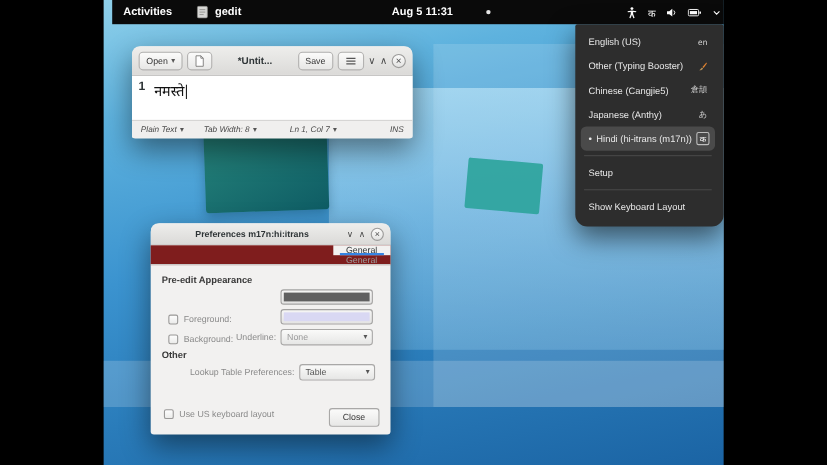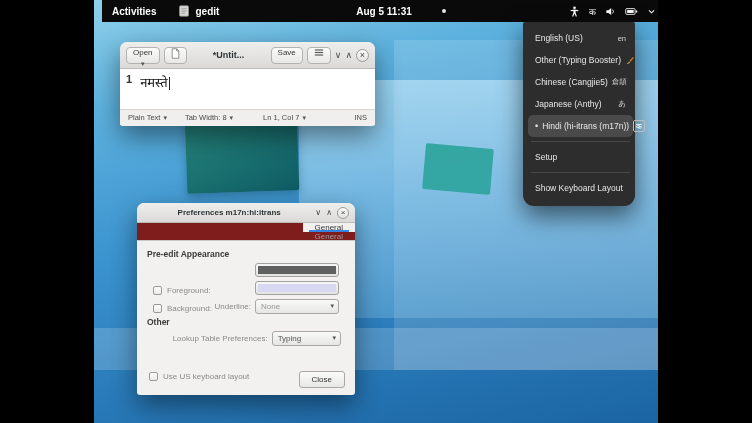--- a/index.html
+++ b/index.html
@@ -29,55 +29,55 @@
   .topbar { position:absolute; left:8px; top:0; width:100%; height:22px; background:#0a0a0a;
     display:flex; align-items:center; color:#fff; font-size:10px; z-index:40; }
   .tb-activities { padding:0 10px; height:100%; display:flex; align-items:center; font-weight:bold; }
   .tb-app { display:flex; align-items:center; gap:5px; margin-left:12px; font-weight:bold; }
   .tb-clock-wrap { position:absolute; left:50%; transform:translateX(-50%); display:flex; align-items:center; font-weight:bold; }
   .tb-dot { position:absolute; left:calc(50% + 58px); width:4px; height:4px; border-radius:50%; background:#e6e6e6; top:9px; }
   .tb-right { position:absolute; right:6px; top:0; height:22px; display:flex; align-items:center; gap:9px; padding:0 4px; }
   .tb-kbd { font-size:9px; }
 
   
-  .input-menu { position:absolute; left:429px; top:22px; width:112px; background:#2d2d2d;
-    border-radius:2px 2px 11px 11px; padding:5px 2px 7px 5px; z-index:50;
+  .input-menu { position:absolute; left:429px; top:22px; width:135px; background:#2d2d2d;
+    border-radius:2px 2px 11px 11px; padding:5px 8px 7px 5px; z-index:50;
     box-shadow:0 10px 24px rgba(0,0,0,.55); color:#e8e8e8; }
   .im-item { height:22px; display:flex; align-items:center; gap:4px; padding:0 7px;
     font-size:8.5px; border-radius:5px; white-space:nowrap; }
   .im-item .badge { margin-left:auto; font-size:7.5px; color:#d5d5d5; }
   .im-item.selected { background:#4a4a4a; }
   .im-item.selected .badge { border:1px solid #bdbdbd; border-radius:2px; padding:0 2px; color:#fff; }
   .im-sep { height:1px; background:#484848; margin:4px 3px; }
   .im-bullet { font-size:9px; line-height:1; }
 
   
   .window { position:absolute; border-radius:8px 8px 3px 3px; box-shadow:0 10px 26px rgba(0,0,0,.45);
     background:#f2f1f0; z-index:20; }
   .headerbar { background:linear-gradient(#eeeeec,#dbdad8); border-bottom:1px solid #bcbbba;
     border-radius:7px 7px 0 0; display:flex; align-items:center; }
   .hb-btn { font-size:8px; color:#333; height:17px; display:flex; align-items:center; gap:3px;
     padding:0 6px; border:1px solid #b3b2b1; border-radius:4px;
-    background:linear-gradient(#fbfbfa,#e7e7e6); white-space:nowrap;flex-direction:column; }
+    background:linear-gradient(#fbfbfa,#e7e7e6); white-space:nowrap; }
   .wc { color:#4a4a4a; font-size:9px; line-height:1; display:flex; align-items:center; justify-content:center; }
   .wc.close { width:13px; height:13px; border:1px solid #9c9b9a; border-radius:50%;
     background:linear-gradient(#fbfbfa,#e3e3e2); font-size:9px; }
   .arrow { font-size:7px; color:#555; }
 
   
   #gedit { left:26px; top:42px; width:255px; height:84px; }
   #gedit .headerbar { height:27px; padding:0 6px; gap:4px; }
   #gedit .title { flex:1; text-align:center; font-size:9px; font-weight:bold; color:#2e3436;
     overflow:hidden; white-space:nowrap; }
   .editor { height:40px; background:#fff; display:flex; align-items:flex-start; padding:4px 0 0 6px; gap:8px; }
   .line-no { font-size:11px; font-weight:bold; color:#2e3436; }
   .doc-text { font-size:13px; color:#111; font-family:"DejaVu Sans",sans-serif; }
   .caret { display:inline-block; width:1px; height:13px; background:#222; vertical-align:middle; margin-left:1px; }
   .statusbar { height:16px; background:#f0efee; border-top:1px solid #d6d5d4; display:flex;
-    align-items:center; font-size:7.5px; color:#4a4a4a; padding:0 8px; }
+    align-items:center; font-size:7.5px; color:#4a4a4a; padding:0 8px;font-style:italic; }
   .sb-item { display:flex; align-items:center; gap:3px; }
   .sb-2 { margin-left:18px; } .sb-3 { margin-left:30px; } .sb-ins { margin-left:auto; }
 
   
   #prefs { left:43px; top:203px; width:218px; height:192px; font-size:8px; }
   #prefs .headerbar { height:20px; padding:0 6px; }
   #prefs .p-title { flex:1; text-align:center; font-size:8px; font-weight:bold; color:#2e3436; }
   #prefs .p-wc { display:flex; align-items:center; gap:5px; }
   .tabstrip { height:18px; background:#7f1d1d; border-bottom:1px solid #c9c8c7; display:flex; align-items:flex-end; padding-left:4px;flex-direction:column; }
   .tab { padding:0 12px; height:17px; display:flex; align-items:center; font-size:8px; position:relative; }
@@ -294,21 +294,21 @@
           </div>
         </div>
 
         <div class="section-h">Other</div>
 
         <div class="p-row">
           <div class="lab wide">
             <span>Lookup Table Preferences:</span>
           </div>
           <div class="combo w70">
-            <span class="cv">Typing</span>
+            <span class="cv">Table</span>
             <span class="arrow">▾</span>
           </div>
         </div>
 
         <div class="p-row">
           <div class="lab left" style="width:auto;padding-left:2px">
             <span class="checkbox"></span>
             <span>Use US keyboard layout</span>
           </div>
         </div>

